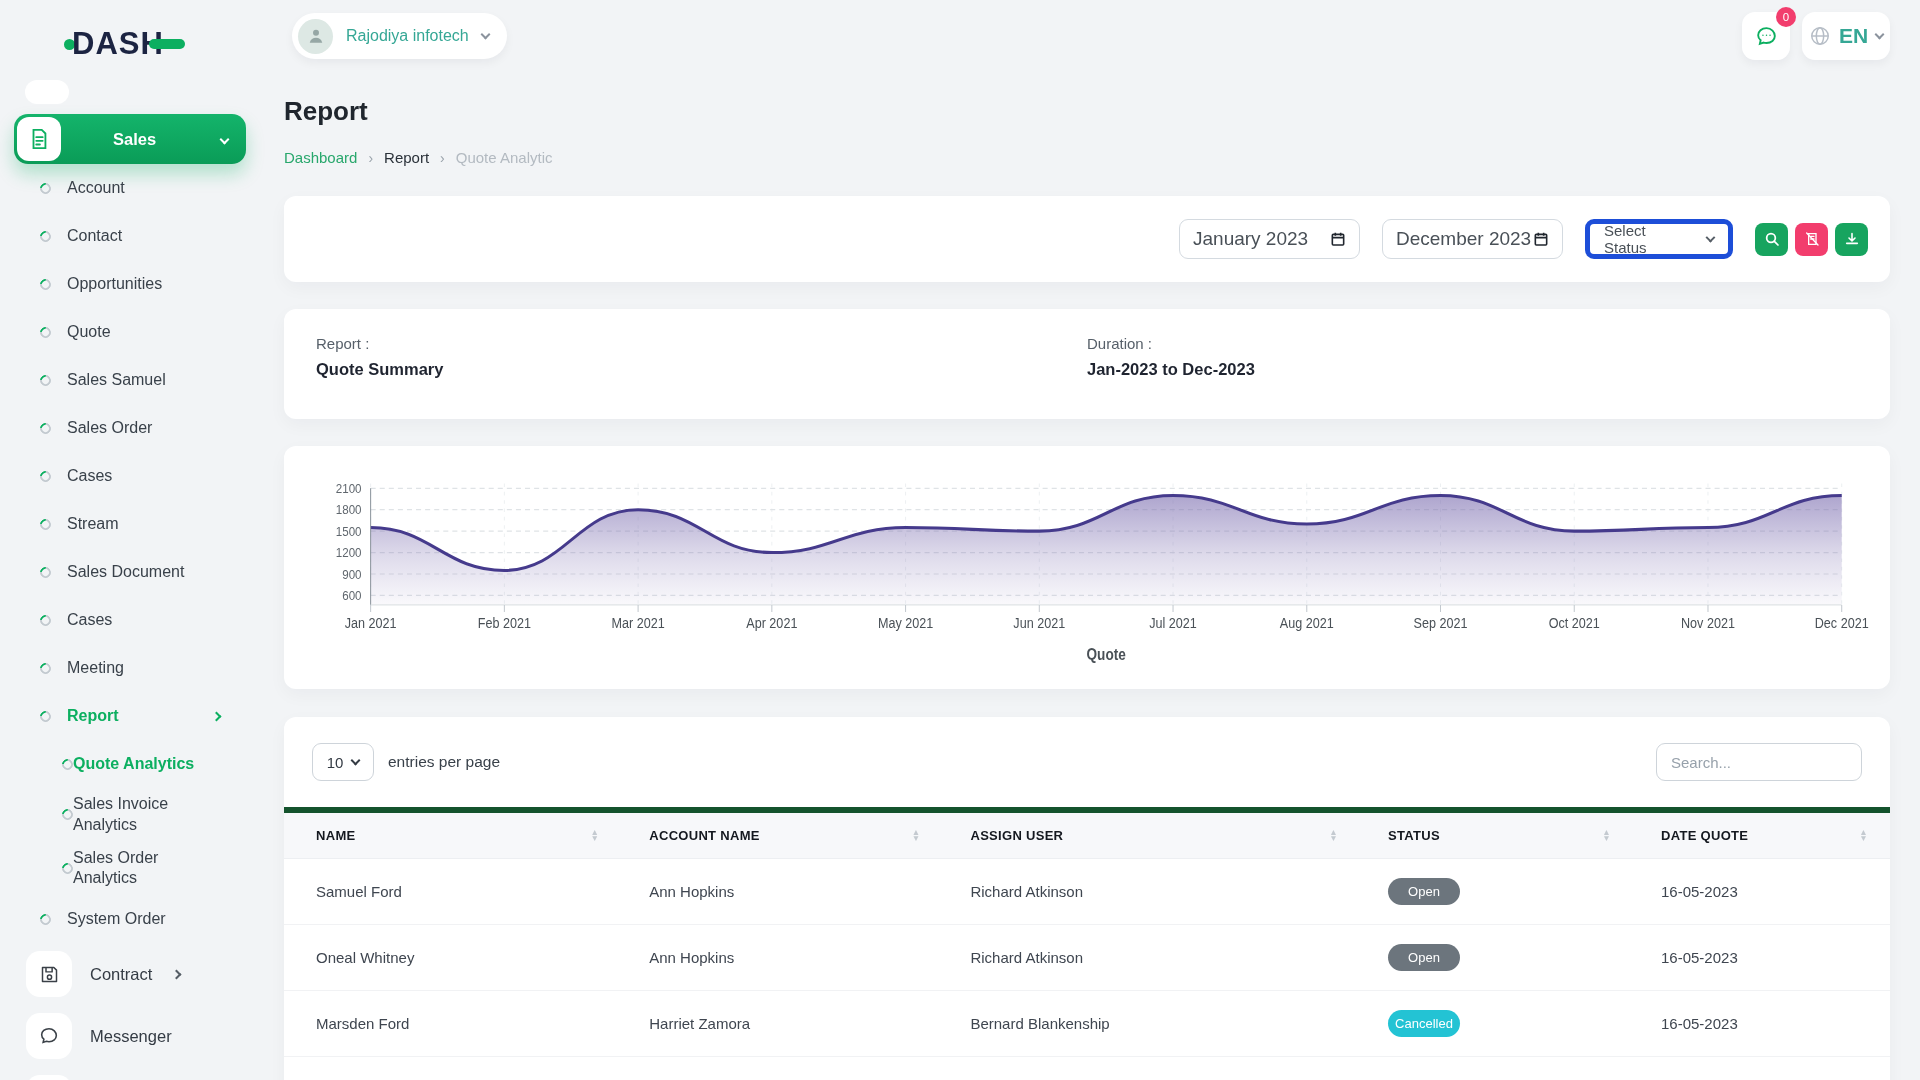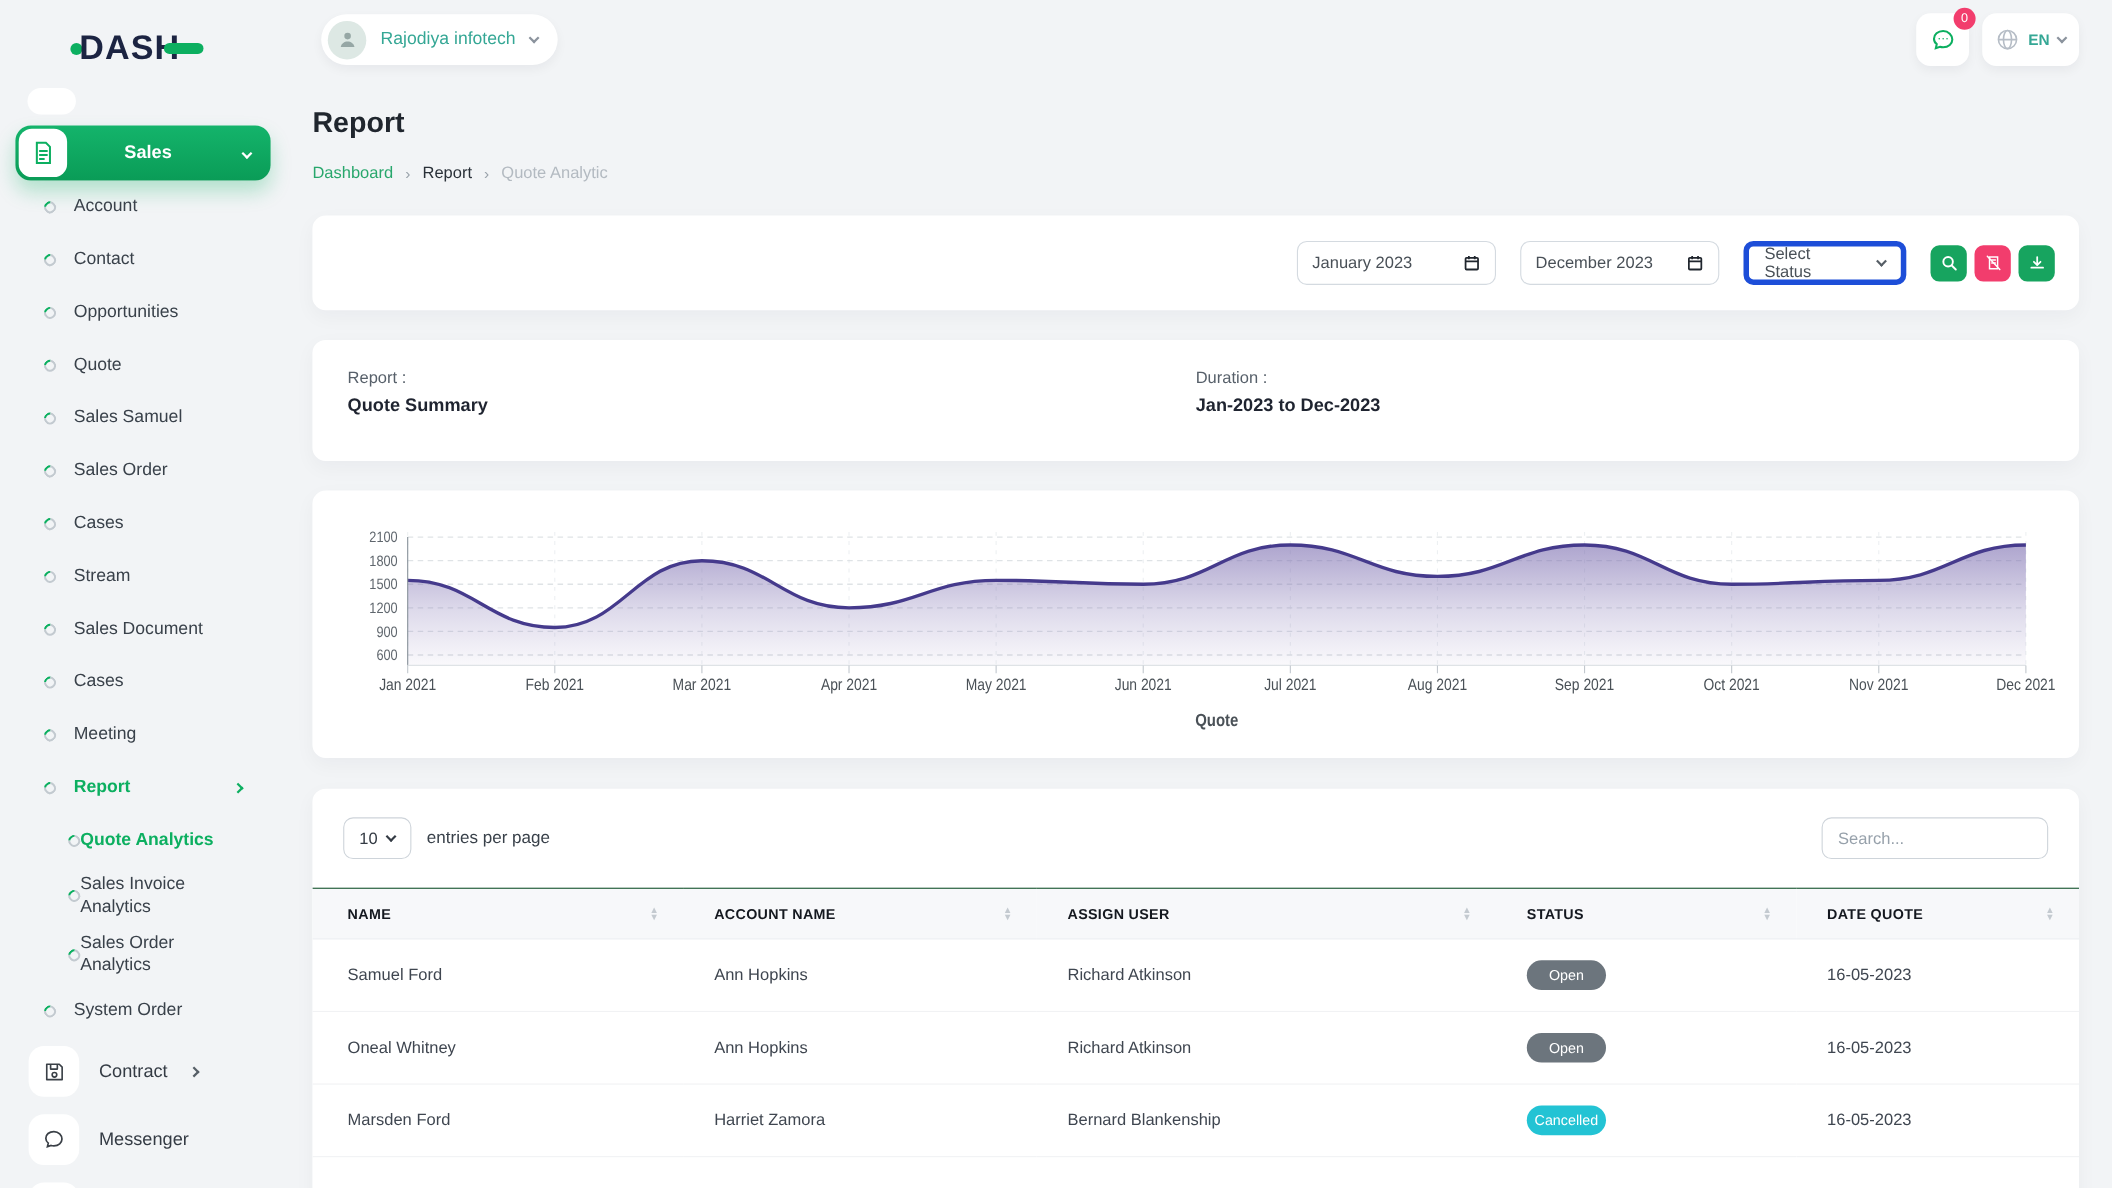--- a/index.html
+++ b/index.html
@@ -39,36 +39,36 @@
                   box-shadow:0 4px 10px rgba(16,24,40,.05); cursor:pointer; margin-left:8px; }
   .avatar { width:35px; height:35px; border-radius:50%; background:#dde8e4; display:flex; align-items:center; justify-content:center; }
   .company-name { color:#35a795; font-size:16px; }
   .topbar-right { display:flex; gap:12px; }
   .icon-box { position:relative; width:48px; height:48px; background:#fff; border-radius:13px; display:flex; align-items:center; justify-content:center;
               box-shadow:0 4px 10px rgba(16,24,40,.05); cursor:pointer; }
   .badge-dot { position:absolute; top:-5px; right:-6px; min-width:20px; height:20px; border-radius:10px; background:#f23d6d; color:#fff;
                font-size:11.5px; display:flex; align-items:center; justify-content:center; padding:0 5px; }
   .lang-box { width:88px; height:48px; background:#fff; border-radius:13px; display:flex; align-items:center; justify-content:center; gap:8px;
               box-shadow:0 4px 10px rgba(16,24,40,.05); cursor:pointer; }
-  .lang-label { color:#35a795; font-size:14px; font-weight:600; }
+  .lang-label { color:#35a795; font-size:21px; font-weight:600; }
 
   
   .page-head { margin-top:36px; }
   .page-title { font-size:26px; font-weight:700; color:#20262e; }
   .breadcrumb { display:flex; align-items:center; gap:11px; margin-top:22px; font-size:15px; }
   .bc-link { color:#28a76c; cursor:pointer; }
   .bc-mid { color:#2a3139; cursor:pointer; }
   .bc-sep { color:#9aa3ab; font-size:14px; }
   .bc-current { color:#b3bac1; }
 
   
   .card { background:#fff; border-radius:12px; box-shadow:0 6px 18px rgba(16,24,40,.04); }
   .filter-card { margin-top:30px; height:86px; display:flex; align-items:center; justify-content:flex-end; gap:22px; padding:0 22px; }
   .date-field { width:181px; height:40px; border:1px solid #d4dae0; border-radius:9px; display:flex; align-items:center;
-                justify-content:space-between; padding:0 13px; font-size:15px; color:#495057; cursor:pointer; background:#fff; }
+                justify-content:space-between; padding:0 13px; font-size:19px; color:#495057; cursor:pointer; background:#fff; }
   .select-field { width:148px; height:40px; border:5px solid #1d4ed8; border-radius:9px; display:flex; align-items:center;
                   justify-content:space-between; padding:0 14px; font-size:15px; color:#495057; cursor:pointer; background:#fff;gap:20px; }
   .select-field .chev, .date-chev { color:#565e66; margin-top:-3px; }
   .btn-group { display:flex; gap:7px; }
   .sq-btn { width:33px; height:33px; border:none; border-radius:8px; display:flex; align-items:center; justify-content:center; cursor:pointer; }
   .sq-btn.green { background:#17a45f; }
   .sq-btn.pink { background:#f23d6d; }
 
   .summary-card { margin-top:27px; height:110px; display:flex; padding:26px 32px; }
   .summary-col { width:50%; }
@@ -81,21 +81,21 @@
   .table-card { margin-top:28px; height:430px; overflow:hidden; }
   .table-toolbar { display:flex; align-items:center; justify-content:space-between; padding:26px 28px; }
   .entries-wrap { display:flex; align-items:center; gap:14px; }
   .entries-select { width:62px; height:38px; border:1px solid #ced4da; border-radius:9px; display:flex; align-items:center;
                     justify-content:center; gap:9px; font-size:15px; color:#343b44; cursor:pointer; background:#fff; }
   .entries-label { font-size:15.5px; color:#39414a; }
   .search-input { width:206px; height:38px; border:1px solid #ced4da; border-radius:9px; padding:0 14px; font-size:15px;
                   color:#343b44; outline:none; font-family:"Liberation Sans",sans-serif; }
   .search-input::placeholder { color:#97a1ab; }
   table { width:100%; border-collapse:collapse; }
-  thead th { background:#f7f8fa; border-top:1px solid #14532d; border-bottom:1px solid #edeff2; font-size:13px; font-weight:700;
+  thead th { background:#f7f8fa; border-top:6px solid #14532d; border-bottom:1px solid #edeff2; font-size:13px; font-weight:700;
              color:#14181f; text-align:left; padding:15px 18px 15px 28px; letter-spacing:.3px; cursor:pointer; }
   thead th:first-child { padding-left:32px; }
   th .th-inner { display:flex; align-items:center; justify-content:space-between; }
   .sort { display:inline-flex; flex-direction:column; line-height:.62; color:#c4cad0; font-size:8.5px; margin-right:4px; }
   tbody td { font-size:15px; color:#3f4650; padding:19px 18px 19px 28px; border-bottom:1px solid #f1f2f4; }
   tbody td:first-child { padding-left:32px; }
   col.c1{width:21%} col.c2{width:20%} col.c3{width:26%} col.c4{width:17%} col.c5{width:16%}
   .badge { display:inline-block; width:72px; text-align:center; padding:6px 0; border-radius:30px; color:#fff; font-size:13px; }
   .badge.gray { background:#6c757d; }
   .badge.cyan { background:#23c3d4; }

